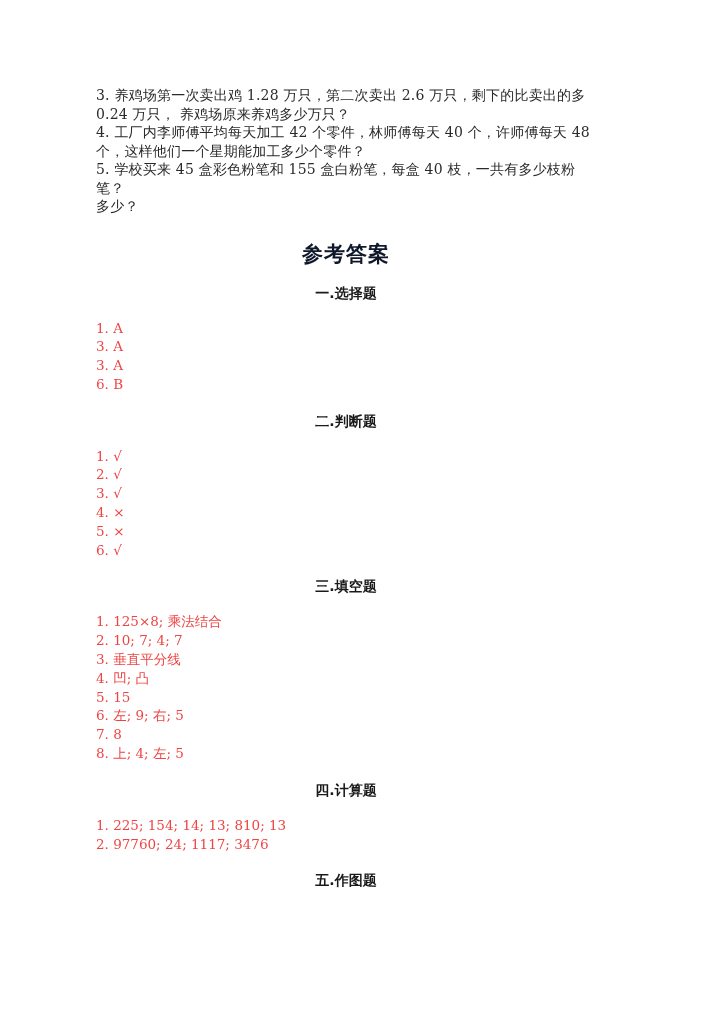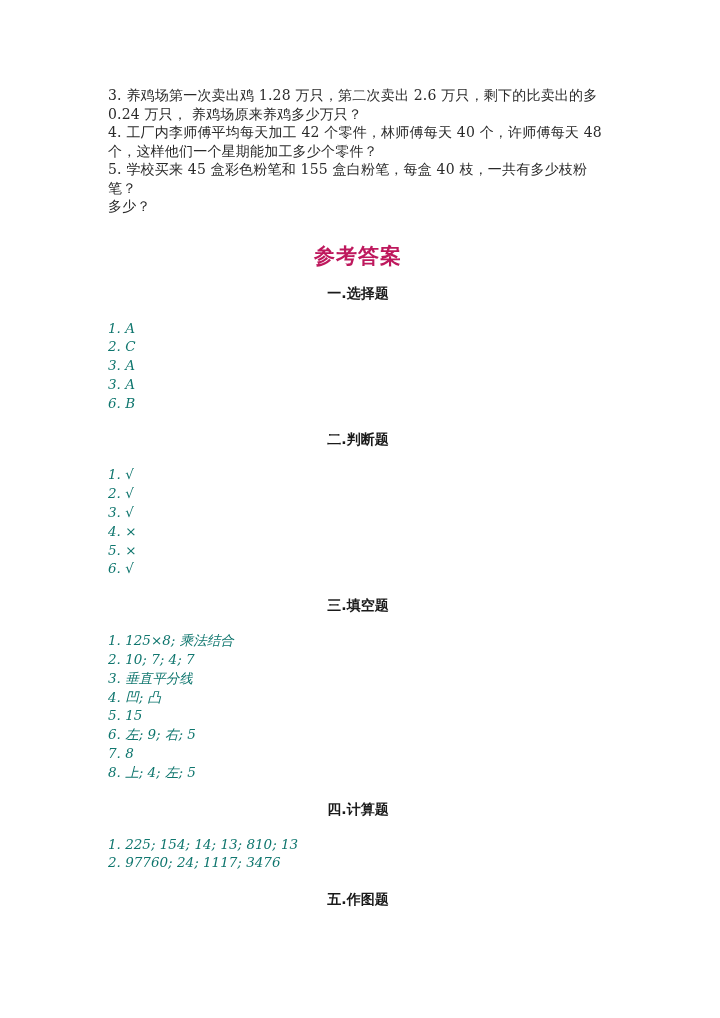--- a/index.html
+++ b/index.html
@@ -10,60 +10,59 @@
     body {
       width: 720px;
       height: 1018px;
       position: relative;
       overflow: hidden;
       font-family: "DejaVu Serif", "Liberation Serif", serif;
       color: #222222;
     }
     .page {
       position: absolute;
-      left: 108px;
+      left: 96px;
       top: 86px;
       width: 500px;
     }
     .problem {
       font-size: 14px;
       line-height: 18.5px;
       margin: 0;
       color: #2a2a2a;
       letter-spacing: 0.2px;
     }
     .answer-title {
       text-align: center;
-      font-family: Liberation Serif, serif;
+      font-family: Liberation Mono, monospace;
       font-weight: bold;
       font-size: 21px;
       margin: 26px 0 0 0;
       line-height: 28px;
-      color: #be185d;
+      color: #0f172a;
       letter-spacing: 1px;
     }
     .section-heading {
       font-family: "DejaVu Sans", "Liberation Sans", sans-serif;
       font-weight: bold;
       font-size: 14px;
       color: #1a1a1a;
       margin: 0;
       line-height: 18px;
       text-align: center;
     }
     .answers {
       margin: 0;
       padding: 0;
       list-style: none;
     }
     .answers li {
       font-size: 13.5px;
       line-height: 18.8px;
-      color: #0f766e;
-      font-style: italic;
+      color: #ef4444;
     }
     .sec1 { margin-top: 14px; }
     .sec { margin-top: 18px; }
     .answers { margin-top: 17px; }
   </style>
 </head>
 <body>
 
 <div class="page">
 
@@ -75,21 +74,20 @@
     <p class="problem">5. 学校买来 45 盒彩色粉笔和 155 盒白粉笔，每盒 40 枝，一共有多少枝粉笔？</p>
     <p class="problem">多少？</p>
   </div>
 
   <h1 class="answer-title">参考答案</h1>
 
   <div class="section sec1">
     <h2 class="section-heading">一.选择题</h2>
     <ul class="answers">
       <li>1. A</li>
-      <li>2. C</li>
       <li>3. A</li>
       <li>3. A</li>
       <li>6. B</li>
     </ul>
   </div>
 
   <div class="section sec">
     <h2 class="section-heading">二.判断题</h2>
     <ul class="answers">
       <li>1.  √</li>

